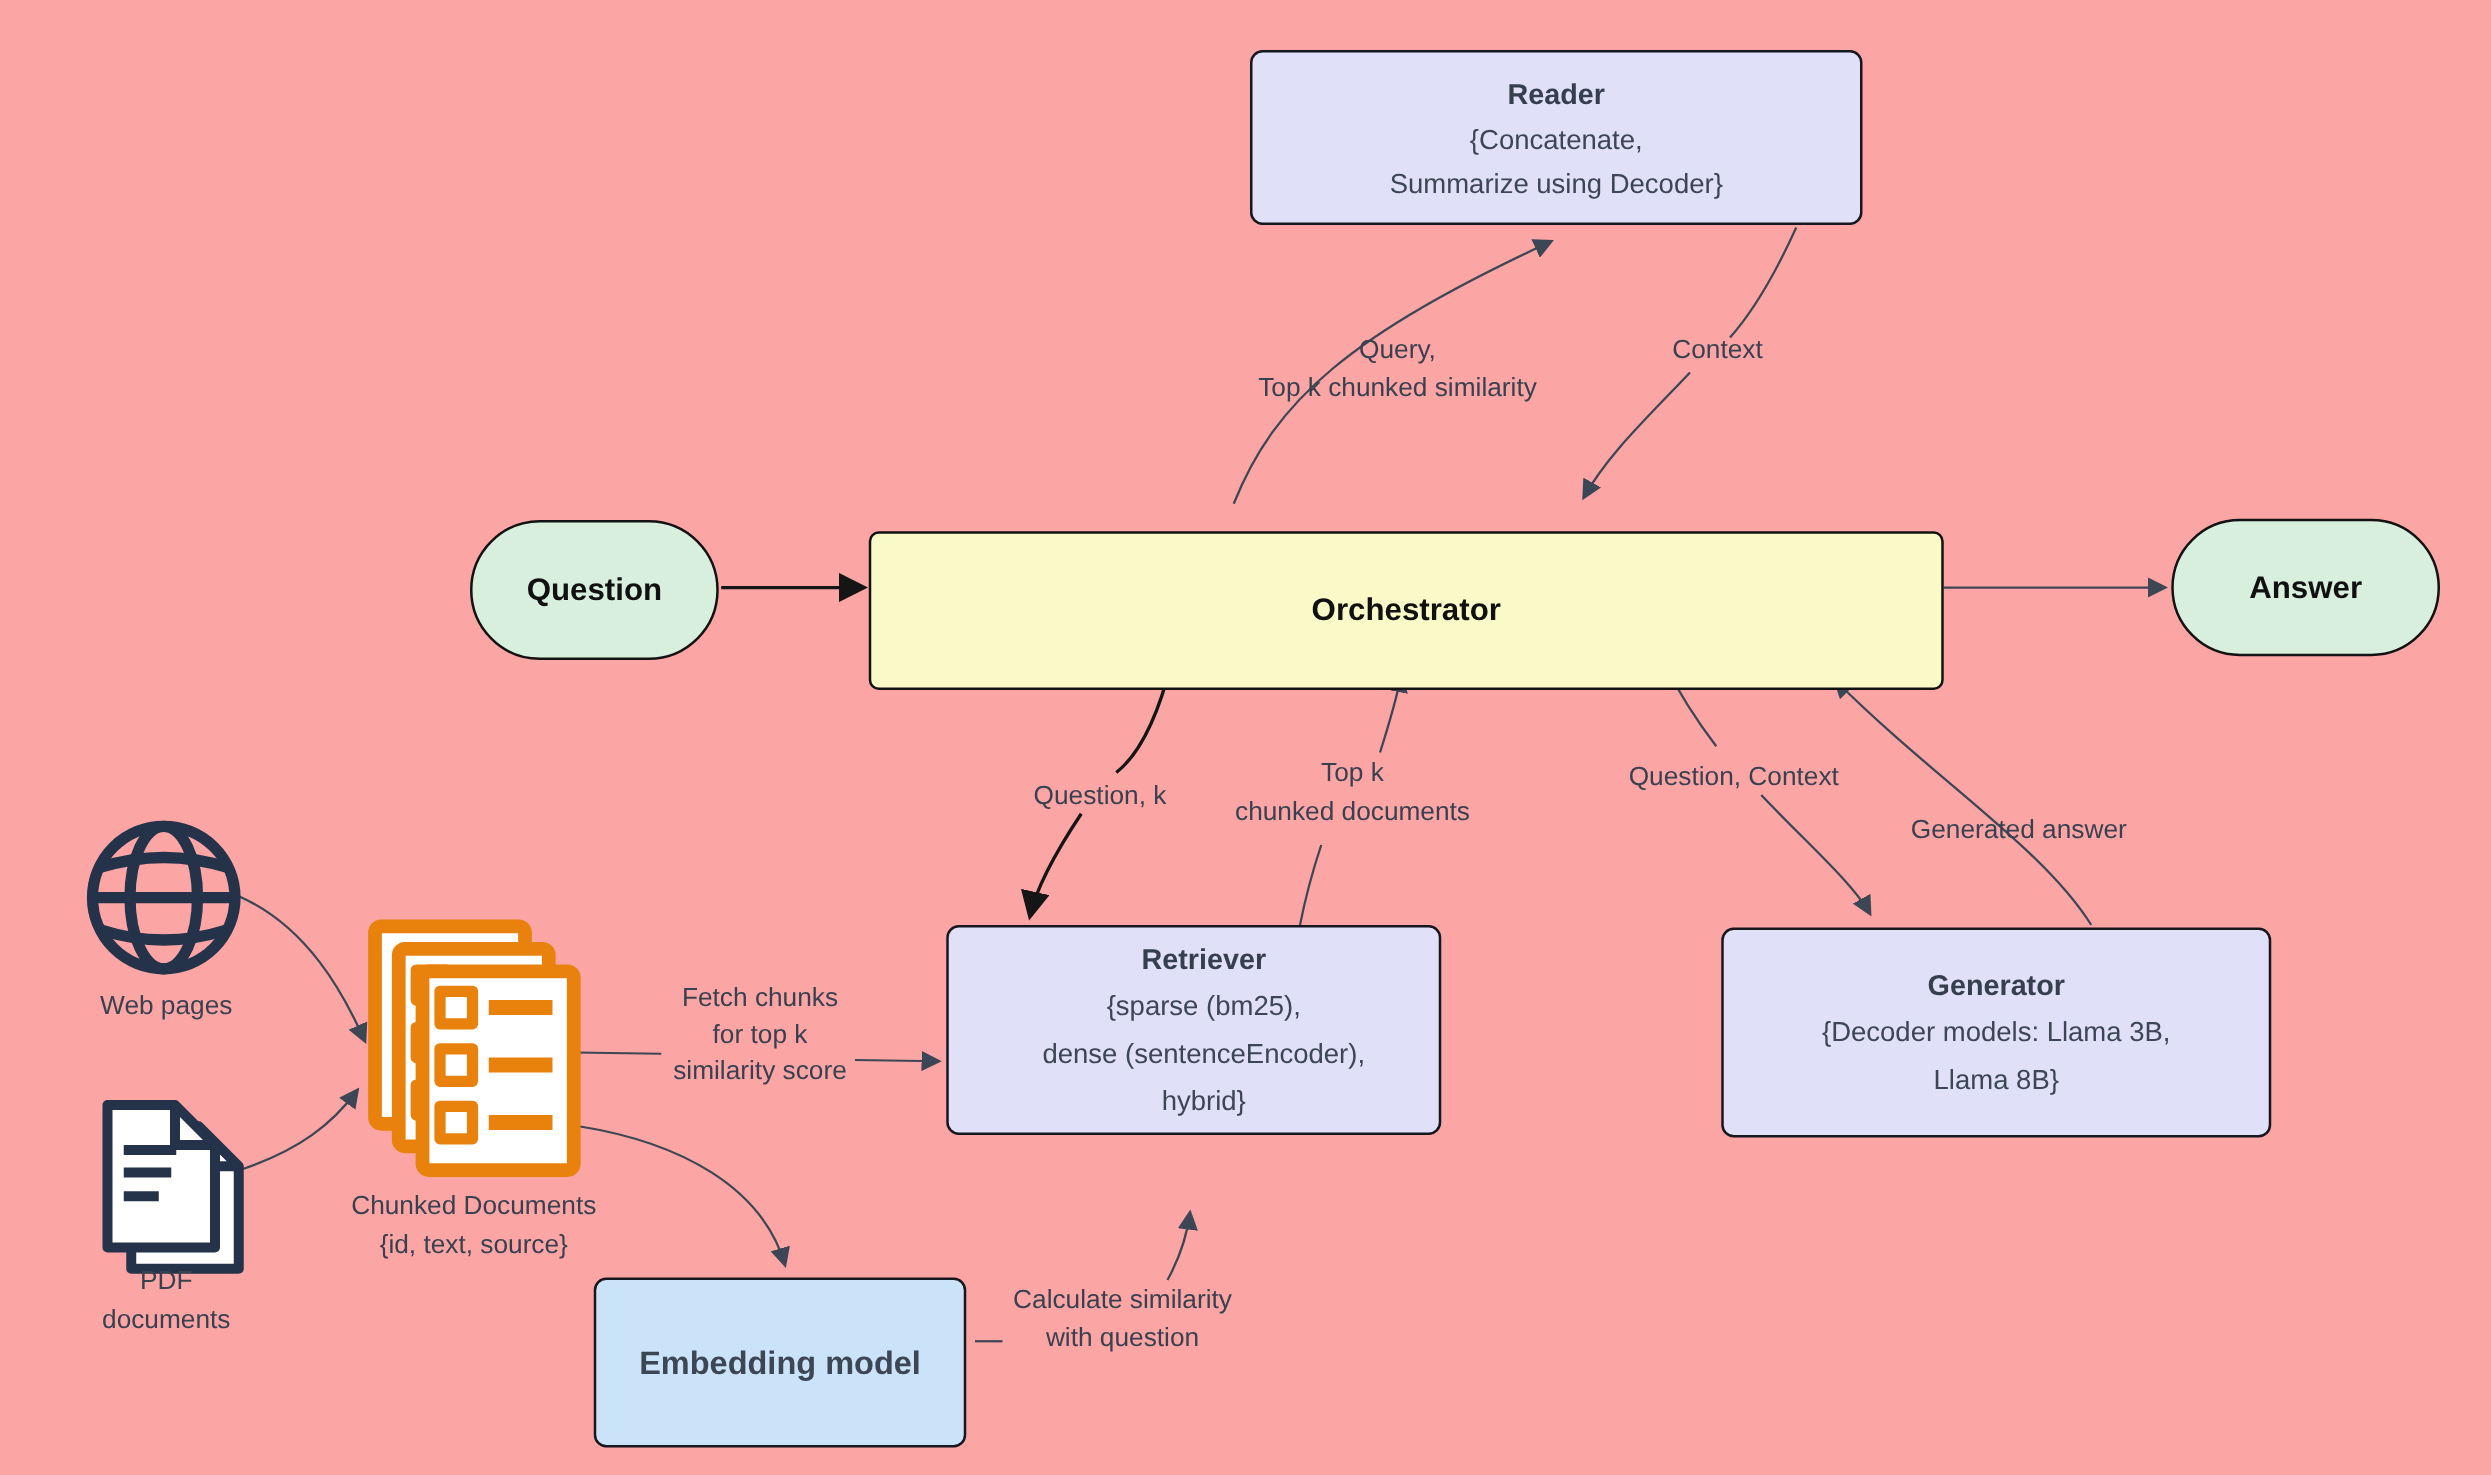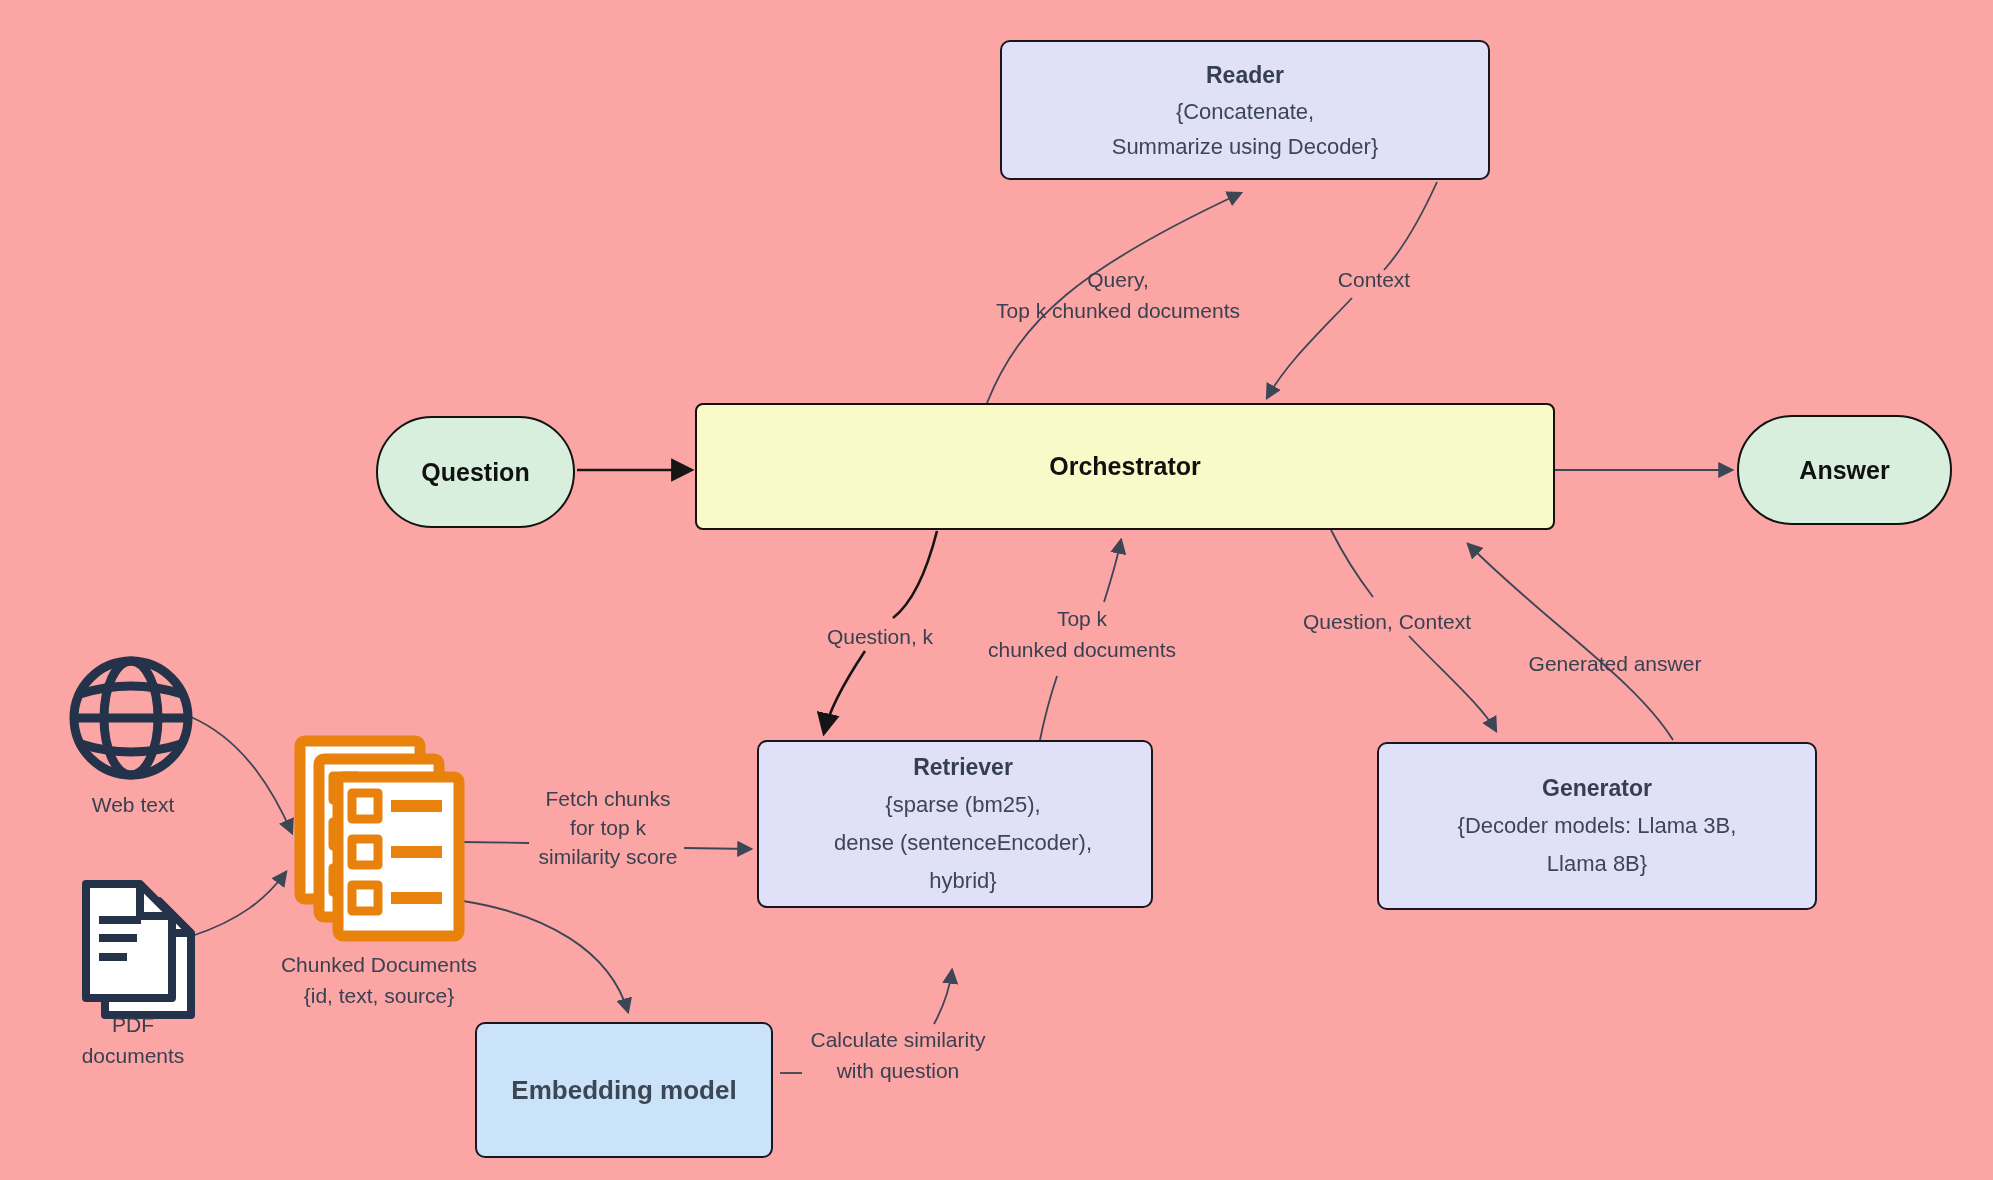--- a/index.html
+++ b/index.html
@@ -17,21 +17,21 @@
     background:#e0e0f8;border:2.5px solid #17171f;border-radius:10px;
     color:#3c4654;font-size:22px;line-height:36px;
   }
   .proc .title{font-weight:bold;font-size:23px;color:#363f4d;line-height:37px;}
   .pill{
     background:#d8efdd;border:2.5px solid #121212;border-radius:58px;
     font-weight:bold;font-size:25px;color:#111111;
   }
   .orch{
     background:#fafac9;border:2.5px solid #121212;border-radius:8px;
-    font-weight:bold;font-size:25px;color:#111111;
+    font-weight:bold;font-size:25px;color:#111111;margin-top:22px;
   }
   .emb{
     background:#cbe3f8;border:2.5px solid #17171f;border-radius:10px;
     font-weight:bold;font-size:26px;color:#3c4654;
   }
   .lbl{
     position:absolute;z-index:3;text-align:center;color:#394150;
     font-size:21px;line-height:31px;
   }
 </style>
@@ -154,21 +154,21 @@
     <div>{Decoder models: Llama 3B,</div>
     <div>Llama 8B}</div>
   </div>
 
   <div class="node emb" style="left:475px;top:1022px;width:298px;height:136px;">
     <div>Embedding model</div>
   </div>
 
   <div class="lbl" style="left:938px;top:264px;width:360px;">
     <div>Query,</div>
-    <div>Top k chunked documents</div>
+    <div>Top k chunked similarity</div>
   </div>
 
   <div class="lbl" style="left:1294px;top:264px;width:160px;">
     <div>Context</div>
   </div>
 
   <div class="lbl" style="left:770px;top:621px;width:220px;">
     <div>Question, k</div>
   </div>
 
@@ -190,21 +190,21 @@
     <div>for top k</div>
     <div>similarity score</div>
   </div>
 
   <div class="lbl" style="left:773px;top:1024px;width:250px;">
     <div>Calculate similarity</div>
     <div>with question</div>
   </div>
 
   <div class="lbl" style="left:43px;top:789px;width:180px;">
-    <div>Web text</div>
+    <div>Web pages</div>
   </div>
 
   <div class="lbl" style="left:43px;top:1009px;width:180px;">
     <div>PDF</div>
     <div>documents</div>
   </div>
 
   <div class="lbl" style="left:234px;top:949px;width:290px;">
     <div>Chunked Documents</div>
     <div>{id, text, source}</div>

